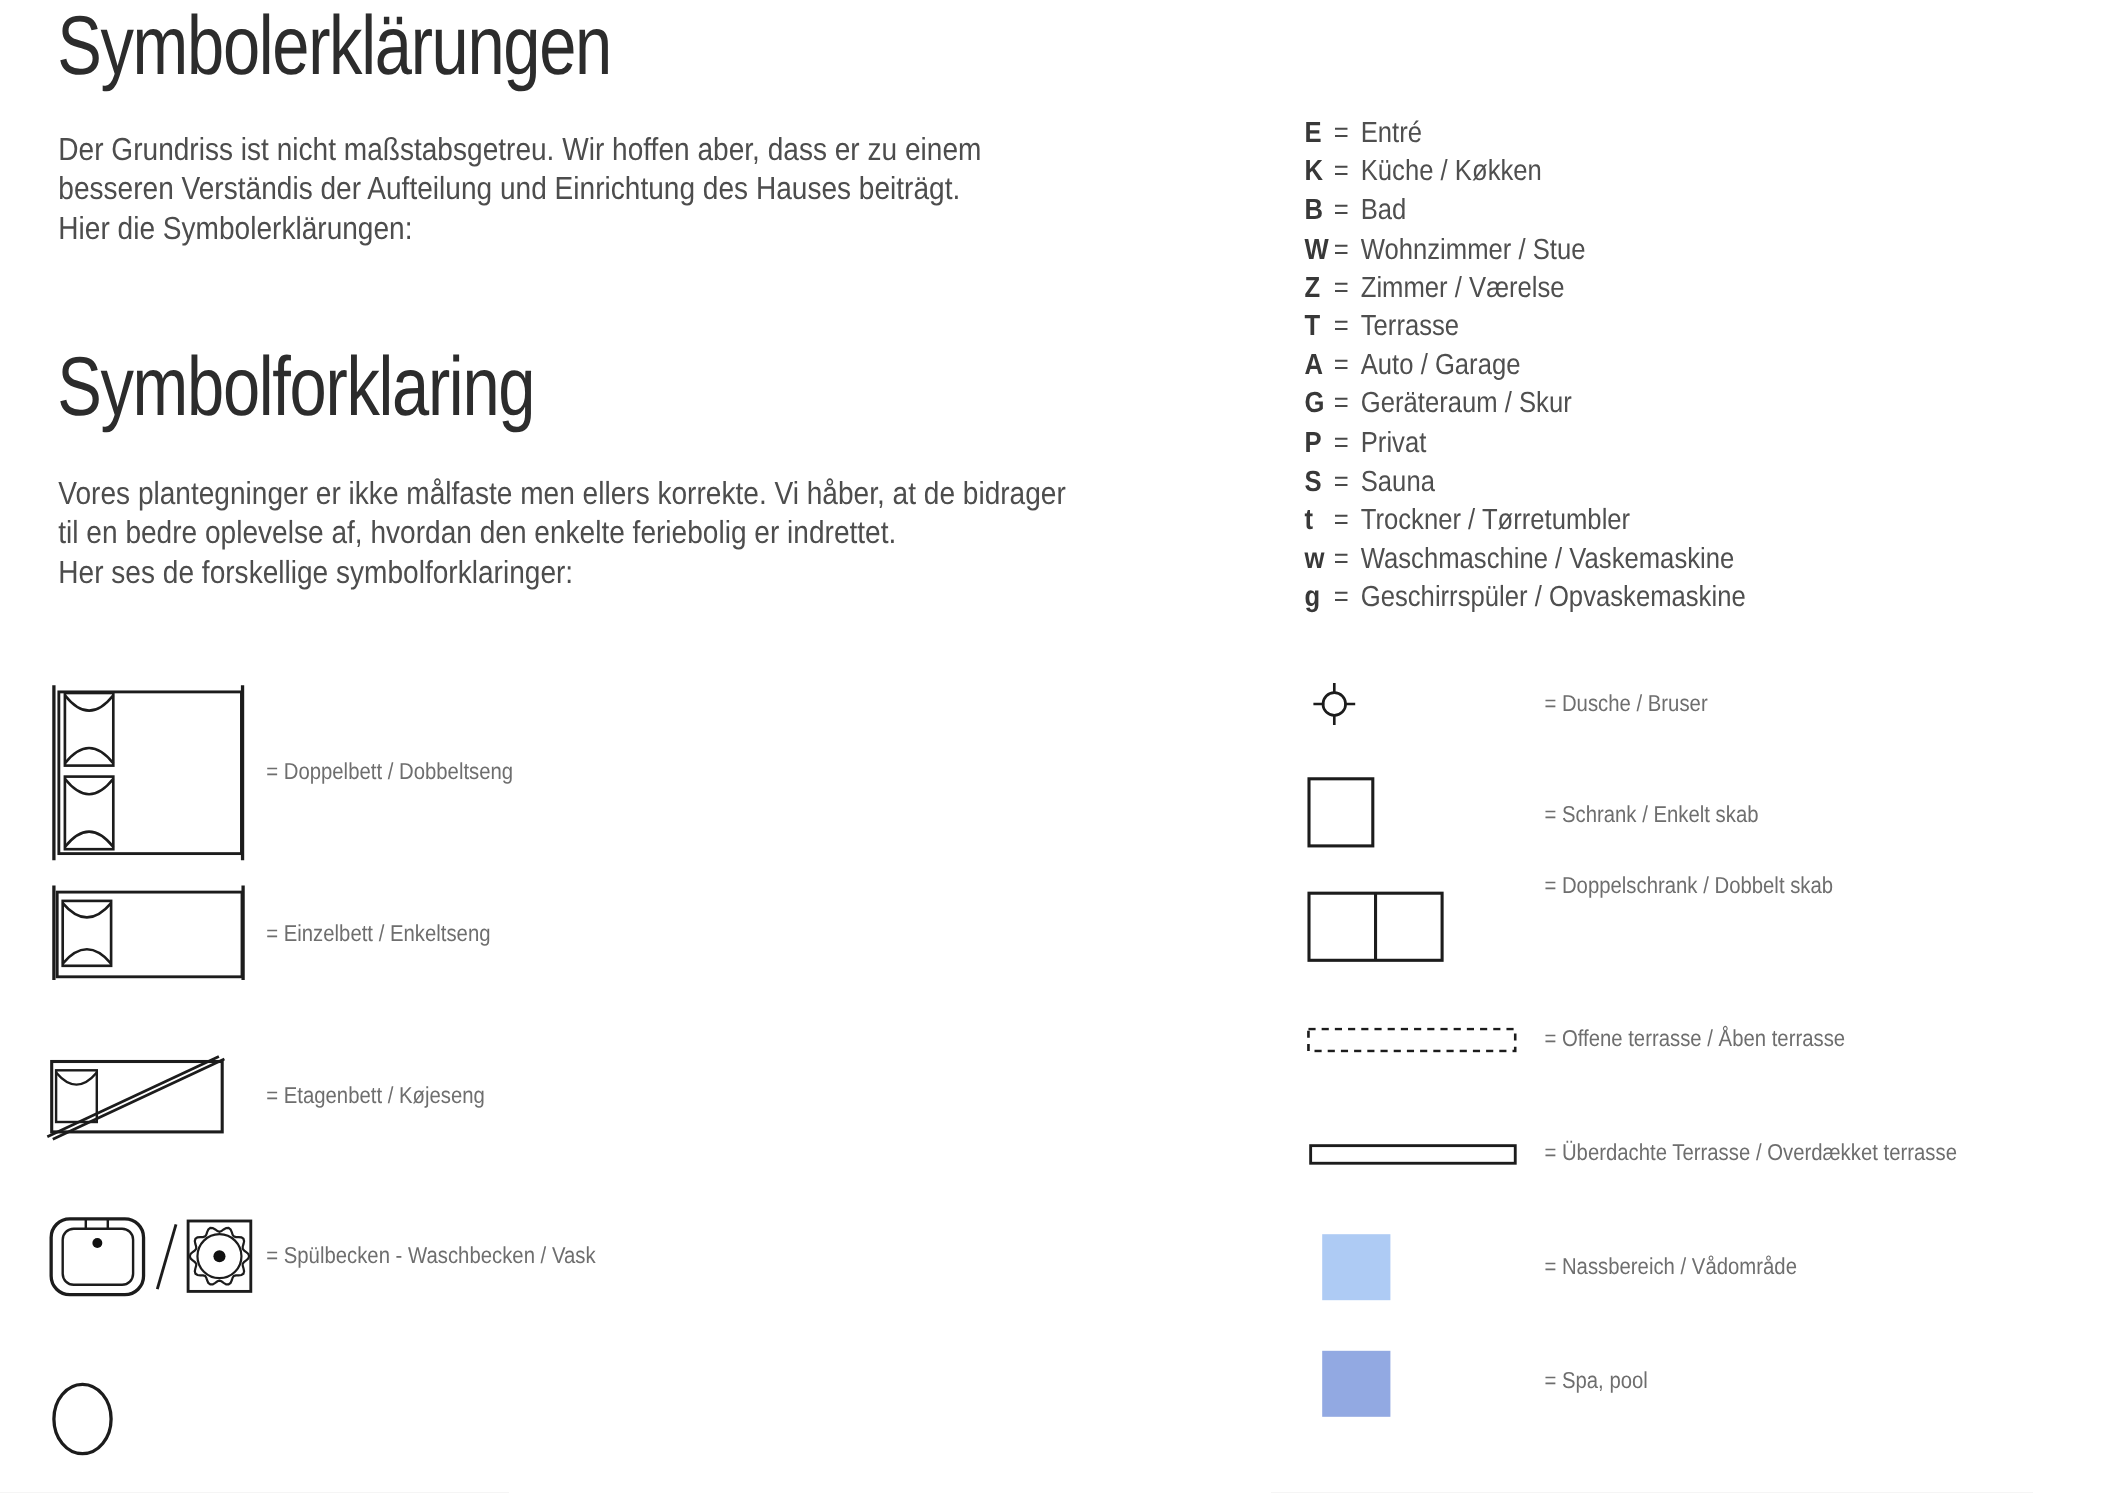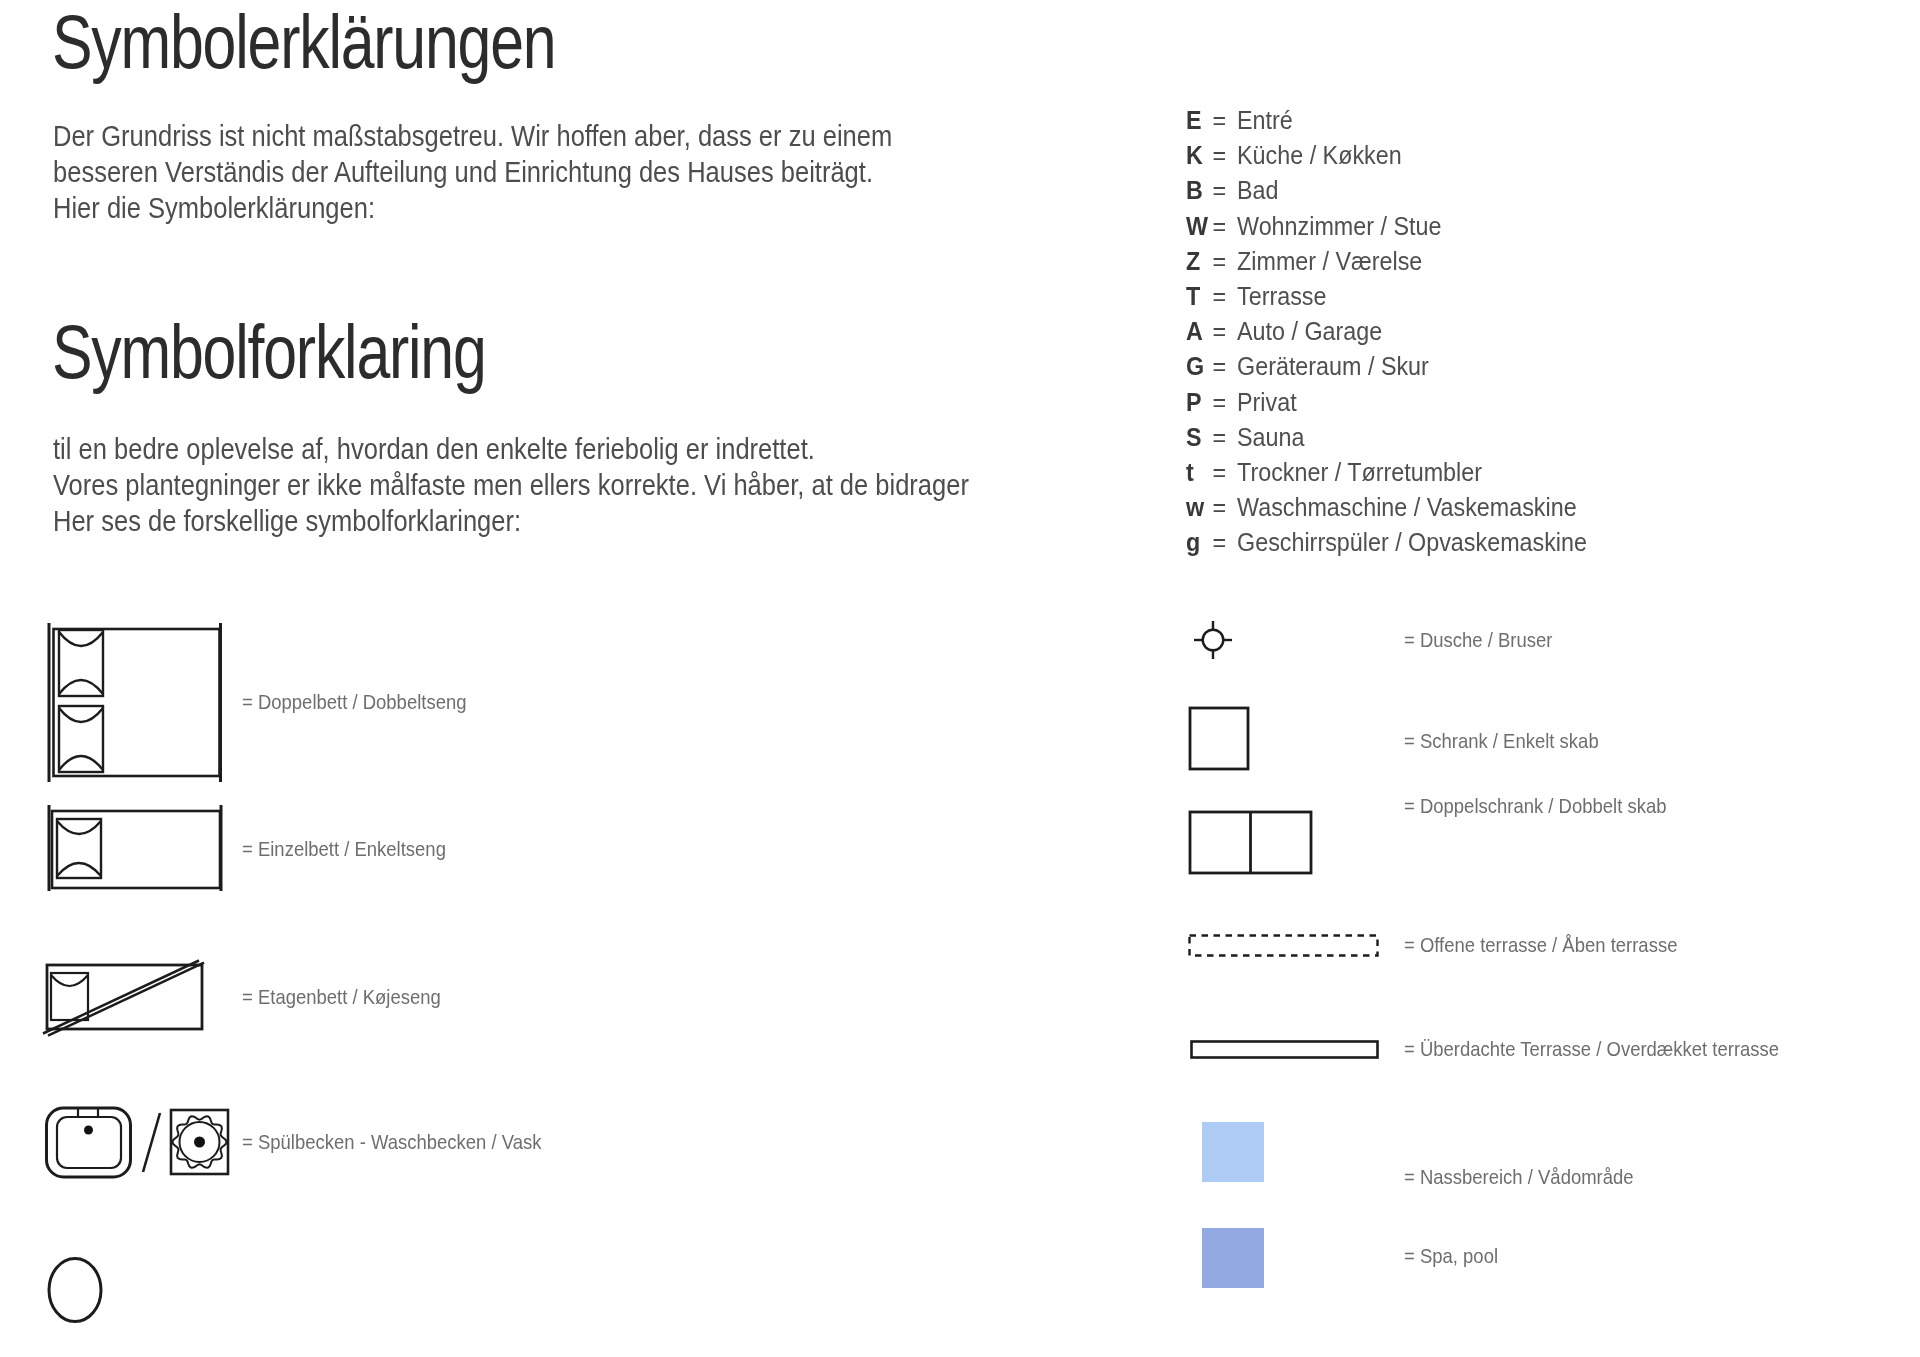--- a/index.html
+++ b/index.html
@@ -36,22 +36,22 @@
 
   <h1 class="h-title" style="top:2px;">Symbolerklärungen</h1>
   <div class="para" id="para-de" style="top:120px;">
       <div class="line"><span class="cond">Der Grundriss ist nicht maßstabsgetreu. Wir hoffen aber, dass er zu einem</span></div>
       <div class="line"><span class="cond">besseren Verständis der Aufteilung und Einrichtung des Hauses beiträgt.</span></div>
       <div class="line"><span class="cond">Hier die Symbolerklärungen:</span></div>
     </div>
 
   <h1 class="h-title" style="top:312px;">Symbolforklaring</h1>
   <div class="para" id="para-da" style="top:433px;">
+      <div class="line"><span class="cond">Vores plantegninger er ikke målfaste men ellers korrekte. Vi håber, at de bidrager</span></div>
       <div class="line"><span class="cond">til en bedre oplevelse af, hvordan den enkelte feriebolig er indrettet.</span></div>
-      <div class="line"><span class="cond">Vores plantegninger er ikke målfaste men ellers korrekte. Vi håber, at de bidrager</span></div>
       <div class="line"><span class="cond">Her ses de forskellige symbolforklaringer:</span></div>
     </div>
 
   <div class="abbr" id="abbr-list">
       <div class="abbr-row">
         <span class="abbr-letter">E</span>
         <span class="abbr-eq">=</span>
         <span class="abbr-def">Entré</span>
       </div>
       <div class="abbr-row">
@@ -210,18 +210,18 @@
   <div class="sym-label" style="left:1404px;top:927px;"><span class="cond">= Offene terrasse / Åben terrasse</span></div>
 
   <div class="icon" style="left:1190px;top:1040px;">
     <svg width="189" height="19" viewBox="0 0 189 19">
       <rect class="stroke" x="1.5" y="1.5" width="186" height="16" stroke-width="2.6"></rect>
     </svg>
   </div>
   <div class="sym-label" style="left:1404px;top:1031px;"><span class="cond">= Überdachte Terrasse / Overdækket terrasse</span></div>
 
   <div class="swatch" style="left: 1202px; top: 1122px; background: rgb(174, 203, 244);"></div>
-  <div class="sym-label" style="left:1404px;top:1134px;margin-top:25px;"><span class="cond">= Nassbereich / Vådområde</span></div>
+  <div class="sym-label" style="left:1404px;top:1134px;"><span class="cond">= Nassbereich / Vådområde</span></div>
 
   <div class="swatch" style="left: 1202px; top: 1228px; background: rgb(146, 169, 226);"></div>
   <div class="sym-label" style="left:1404px;top:1238px;"><span class="cond">= Spa, pool</span></div>
 
 </div>
 
 </body></html>

